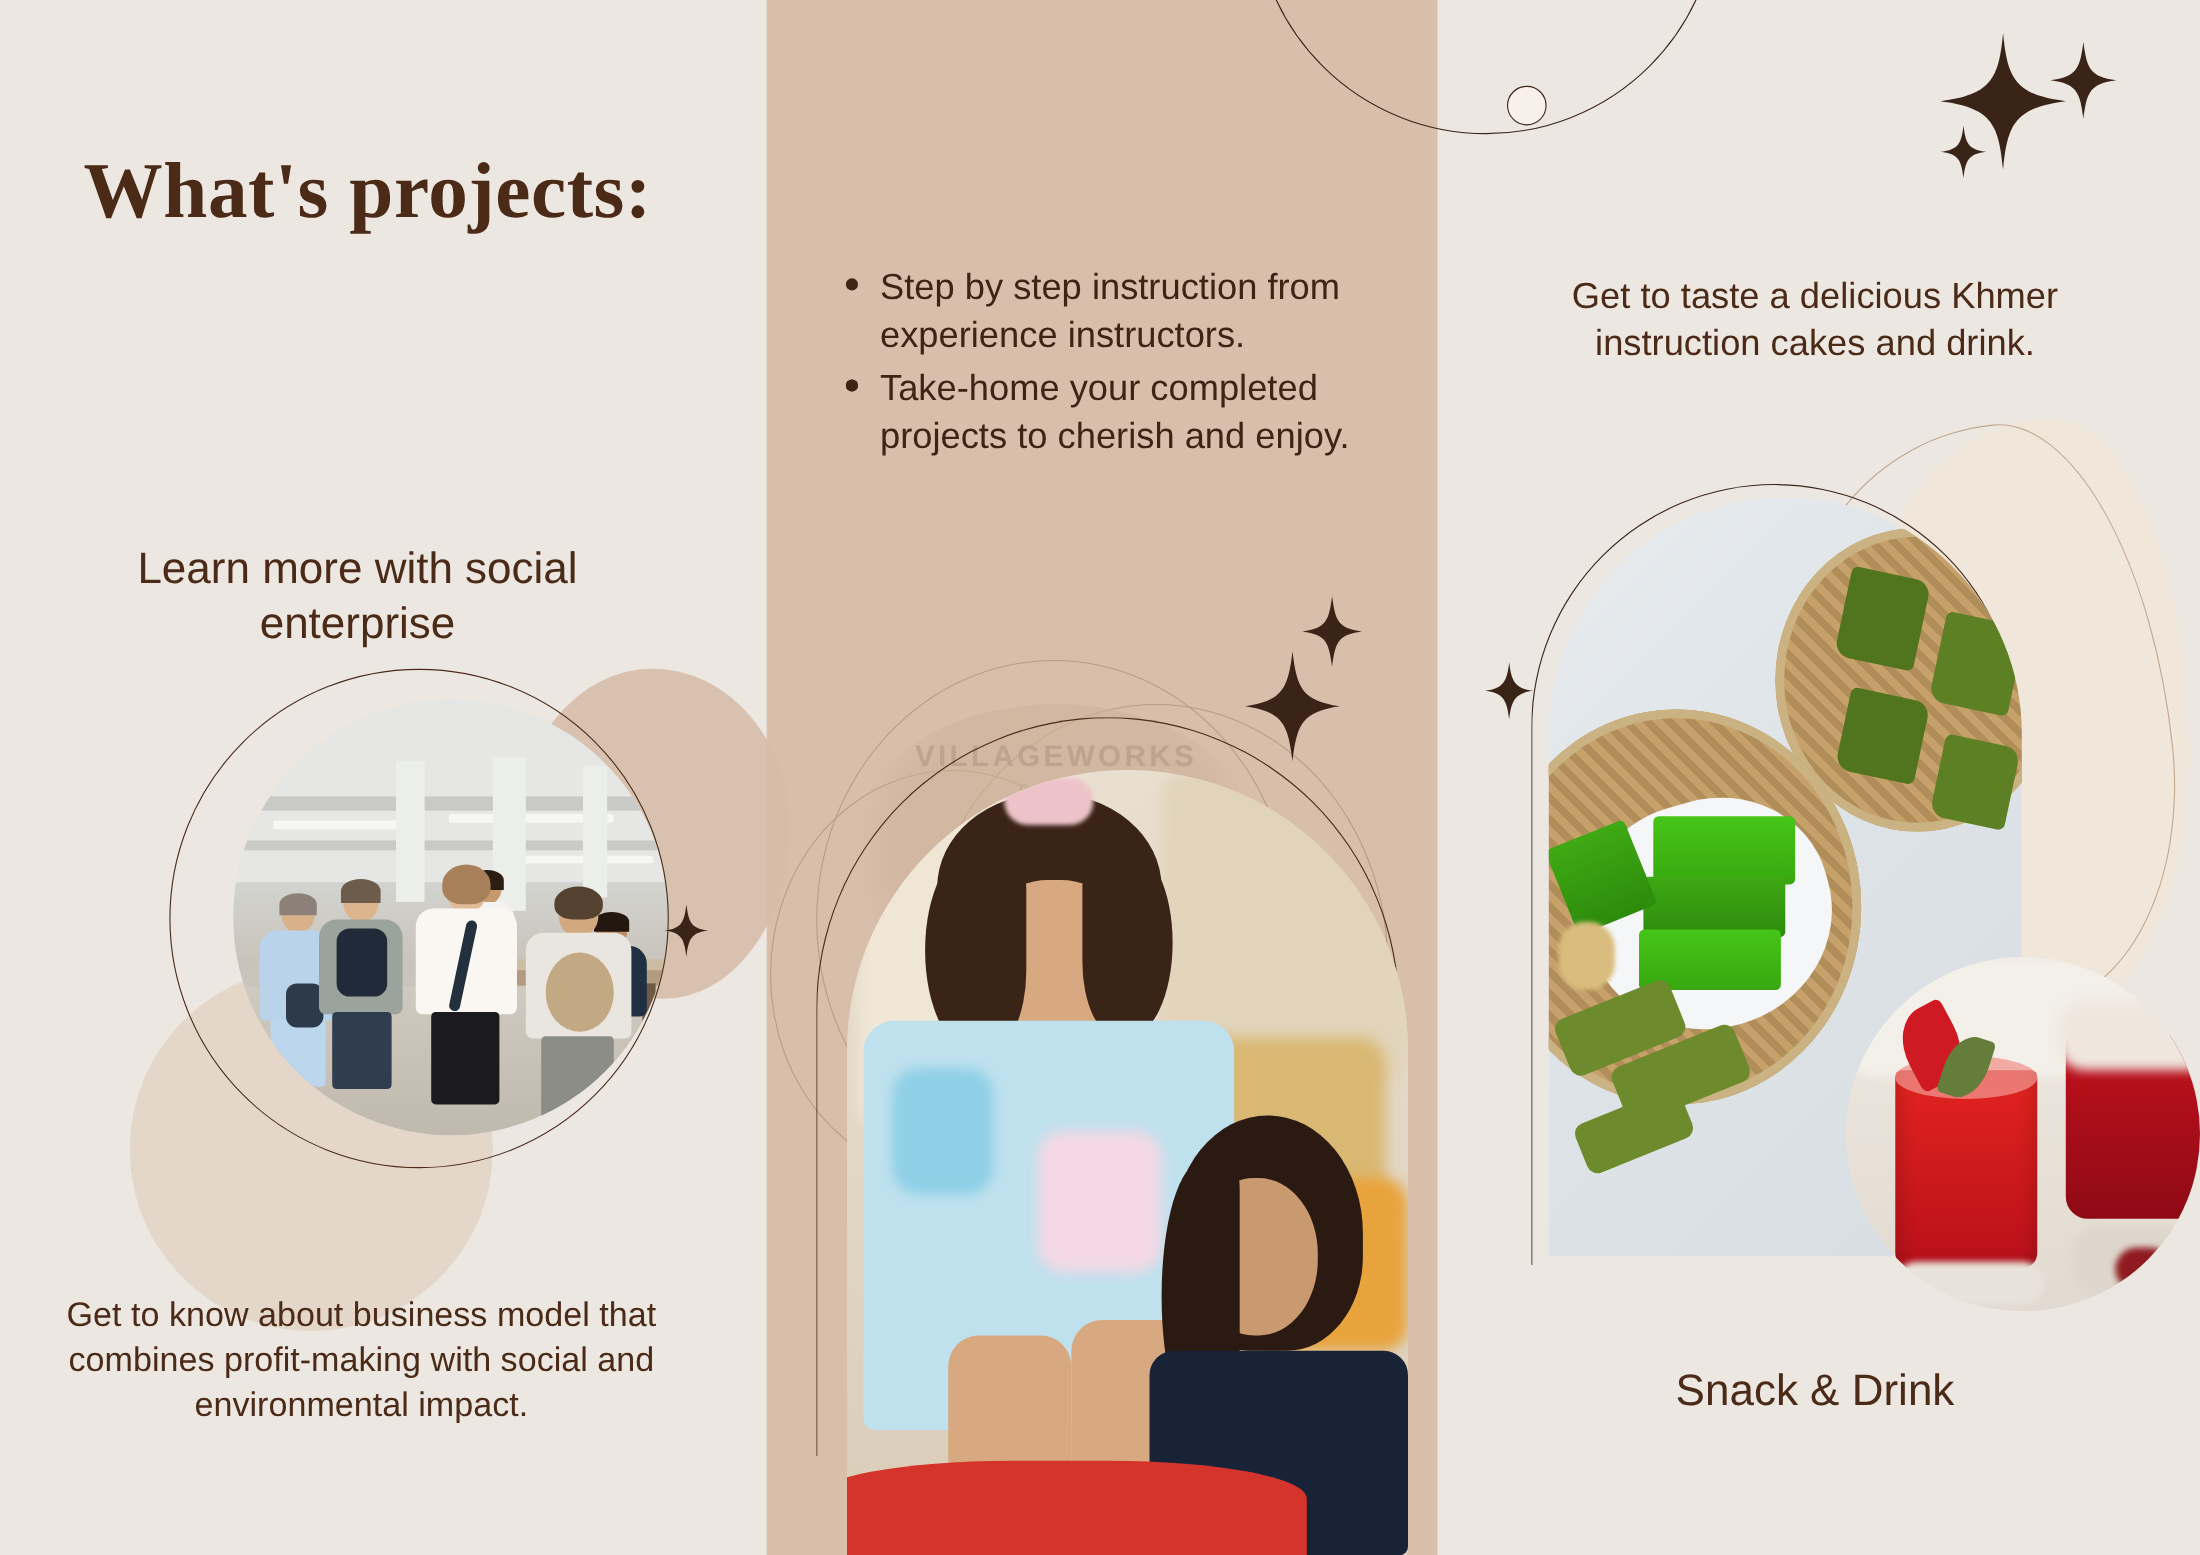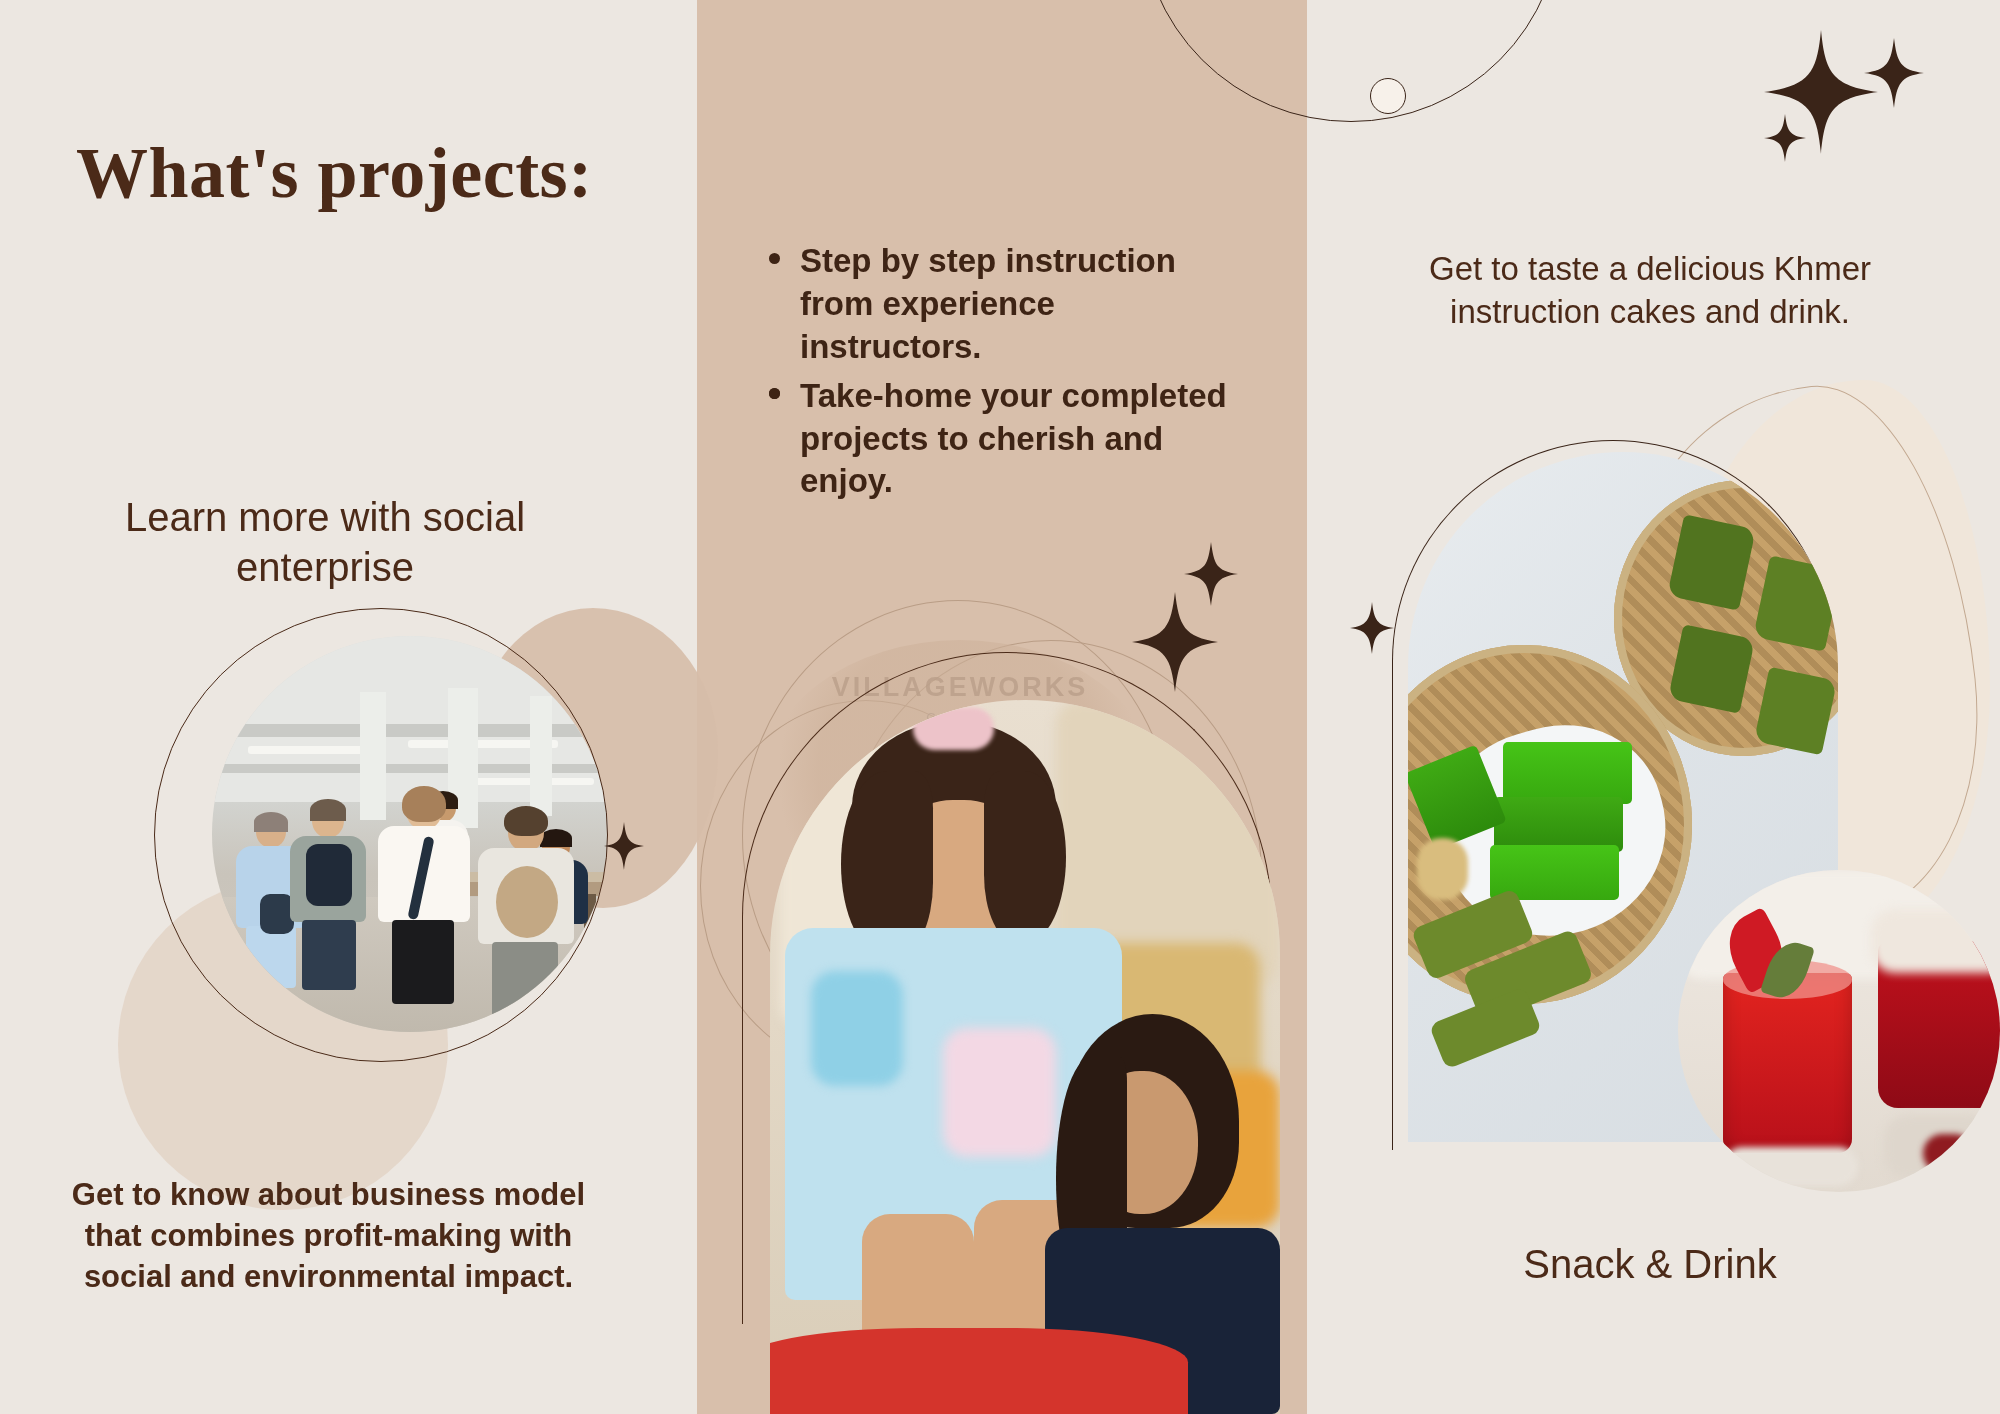--- a/index.html
+++ b/index.html
@@ -58,33 +58,33 @@
     font-family:"Liberation Serif", serif;
     font-size:72px;font-weight:700;color:#4b2a18;letter-spacing:.5px;
     white-space:nowrap;
   }
   .left-head{
     position:absolute;left:60px;top:492px;width:530px;text-align:center;
     font-size:40px;line-height:1.25;color:#4b2a18;font-weight:400;
   }
   .left-para{
     position:absolute;left:56px;top:1175px;width:545px;text-align:center;
-    font-size:31px;line-height:1.32;color:#4b2a18;font-weight:700;
+    font-size:31px;line-height:1.32;color:#4b2a18;font-weight:400;
   }
 
   
   .photo-circle-wrap{position:absolute;left:212px;top:636px;width:396px;height:396px;}
   .photo-circle{position:absolute;inset:0;border-radius:50%;overflow:hidden;}
   .ring-offset{position:absolute;left:-58px;top:-28px;width:452px;height:452px;
     border-radius:50%;border:1.8px solid #4a2a18;pointer-events:none;}
 
   
   .bullets{position:absolute;left:760px;top:240px;width:470px;color:#3e2415;}
   .bullets ul{margin:0;padding:0 0 0 40px;list-style:none;}
-  .bullets li{position:relative;font-size:33px;line-height:1.30;margin:0 0 6px 0;font-weight:bold;}
+  .bullets li{position:relative;font-size:33px;line-height:1.30;margin:0 0 6px 0;}
   .bullets li .dot{position:absolute;left:-31px;top:13px;width:11px;height:11px;
     border-radius:50%;background:#3e2415;}
 
   
   .arch-frame{position:absolute;left:742px;top:652px;width:530px;height:672px;
     border:1.7px solid #4a2a18;border-radius:265px 265px 0 0;
     border-bottom:none;box-sizing:border-box;}
   .arch-frame:after{content:"";position:absolute;left:-1.7px;bottom:0;width:100%;
     height:1.7px;background:transparent;}
   .arch-photo{position:absolute;left:770px;top:700px;width:510px;height:714px;

